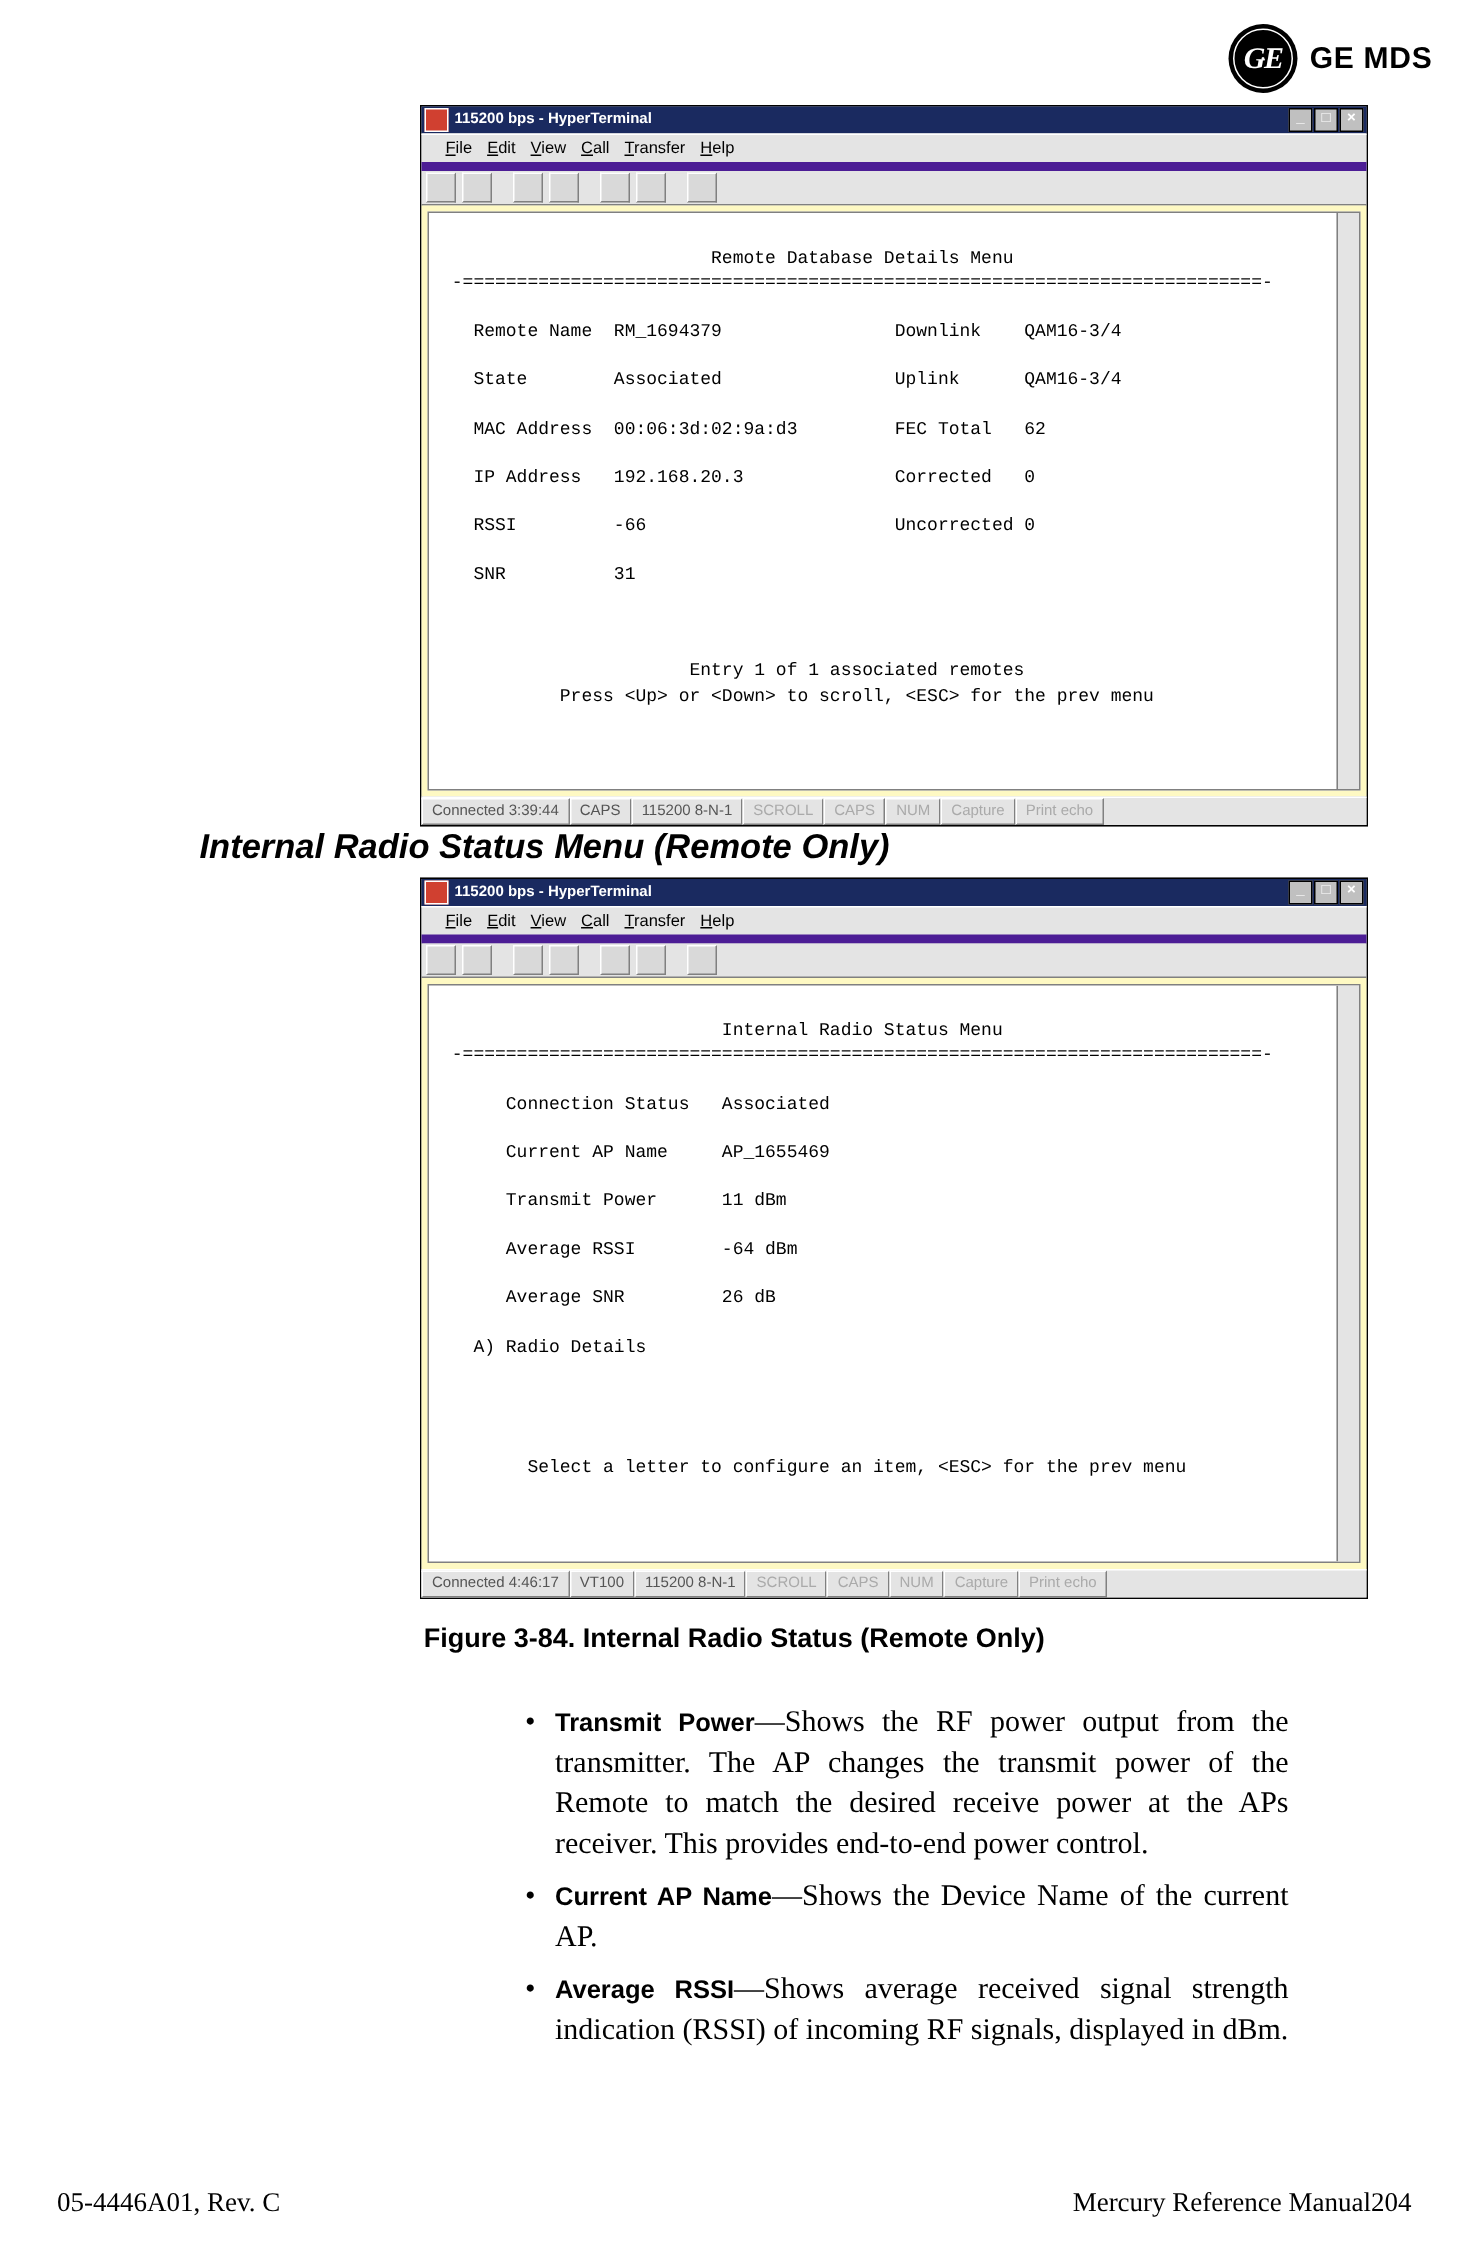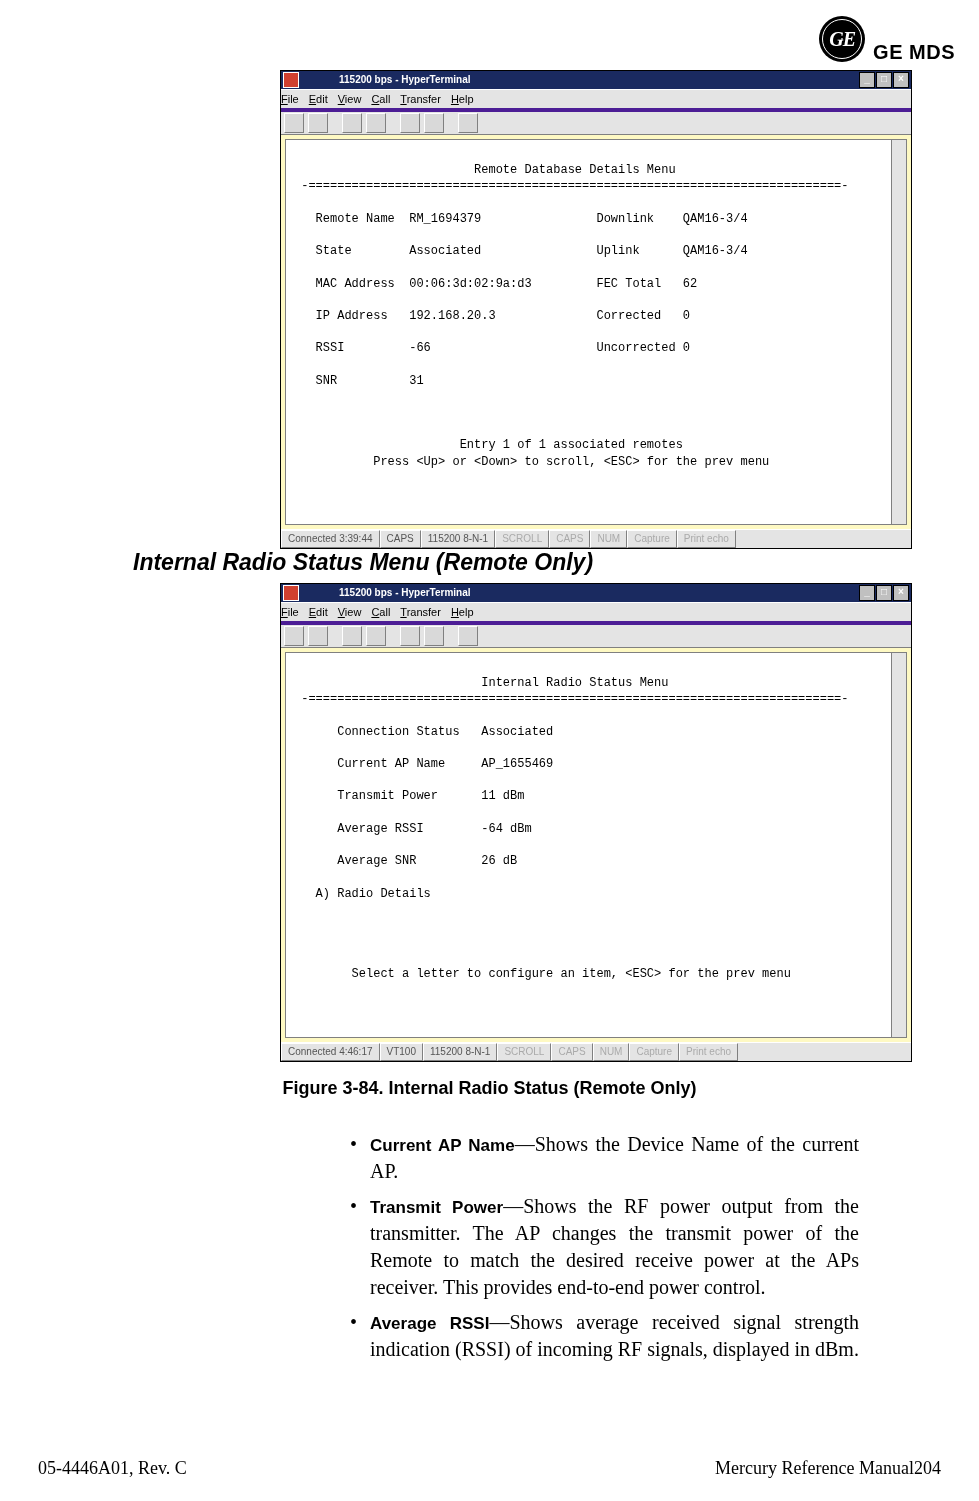--- a/index.html
+++ b/index.html
@@ -18,21 +18,21 @@
     display: flex;
     flex-direction: column;
   }
 
   
   .brand {
     position: absolute;
     top: 16px;
     right: 24px;
     display: flex;
-    align-items: flex-end;
+    align-items: center;
     gap: 8px;
   }
   .ge-badge {
     width: 46px;
     height: 46px;
     border-radius: 50%;
     background: #000;
     color: #fff;
     display: flex;
     align-items: center;
@@ -71,42 +71,41 @@
     box-shadow: 0 0 0 1px #808080 inset;
   }
   .titlebar {
     background: linear-gradient(#1a2a60, #1a2a60);
     color: #fff;
     font: 700 10px/18px "MS Sans Serif", Tahoma, Arial, sans-serif;
     display: flex;
     align-items: center;
     padding: 0 2px;
     height: 18px;
-    gap: 36px;
   }
   .titlebar .icon {
     width: 14px; height: 14px; background: #d04030; margin-right: 4px;
     border: 1px solid #fff;
   }
   .titlebar .spacer { flex: 1; }
   .winctrl { display: flex; gap: 1px; }
   .winbtn {
     width: 14px; height: 14px; background: #c0c0c0;
     border: 1px solid #000;
     font: 700 10px/12px Arial;
     text-align: center;
   }
   .menubar {
     background: #e4e4e4;
     font: 11px/18px "MS Sans Serif", Tahoma, Arial, sans-serif;
-    padding: 0 0;
+    padding: 0 16px;
     display: flex;
     gap: 10px;
     border-top: 1px solid #fff;
-    border-bottom: 4px solid #4c1d95;
+    border-bottom: 6px solid #4c1d95;
   }
   .menubar span { text-decoration: underline; text-decoration-color: transparent; }
   .menubar span::first-letter { text-decoration: underline; }
   .toolbar {
     background: #e4e4e4;
     height: 22px;
     border-bottom: 1px solid #808080;
     display: flex;
     align-items: center;
     padding: 0 3px;
@@ -330,22 +329,22 @@
         <span class="scell dim">CAPS</span>
         <span class="scell dim">NUM</span>
         <span class="scell dim">Capture</span>
         <span class="scell dim">Print echo</span>
       </div>
     </div>
 
     <div class="caption">Figure 3-84. Internal Radio Status (Remote Only)</div>
 
     <ul class="bullets" id="bullets">
+        <li><span class="term-label">Transmit Power</span><span>—Shows the RF power output from the transmitter. The AP changes the transmit power of the Remote to match the desired receive power at the APs receiver. This provides end-to-end power control.</span></li>
         <li><span class="term-label">Current AP Name</span><span>—Shows the Device Name of the current AP.</span></li>
-        <li><span class="term-label">Transmit Power</span><span>—Shows the RF power output from the transmitter. The AP changes the transmit power of the Remote to match the desired receive power at the APs receiver. This provides end-to-end power control.</span></li>
         <li><span class="term-label">Average RSSI</span><span>—Shows average received signal strength indication (RSSI) of incoming RF signals, displayed in dBm.</span></li>
       </ul>
 
   </div>
 
   <div class="footer">
     <div>05-4446A01, Rev. C</div>
     <div class="fc">Mercury Reference Manual</div>
     <div class="fr">204</div>
   </div>

